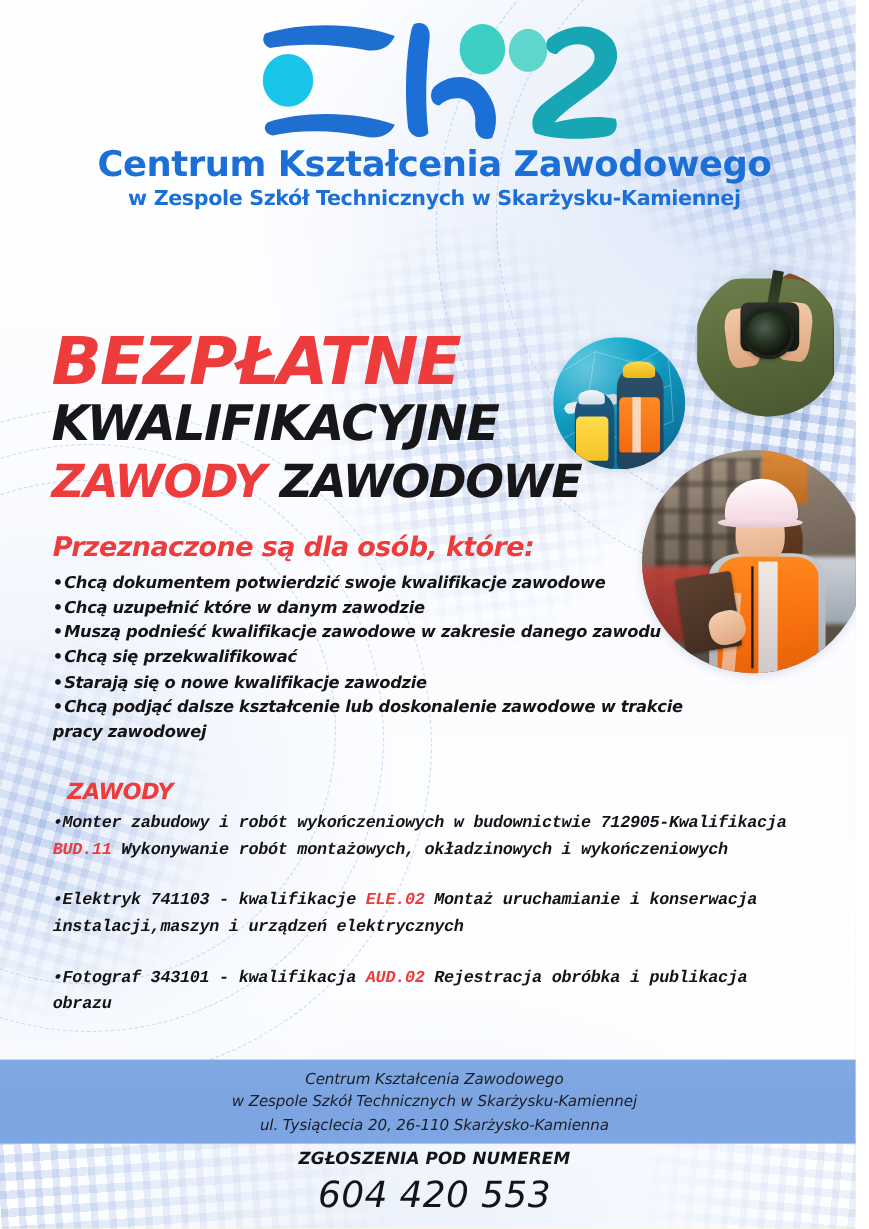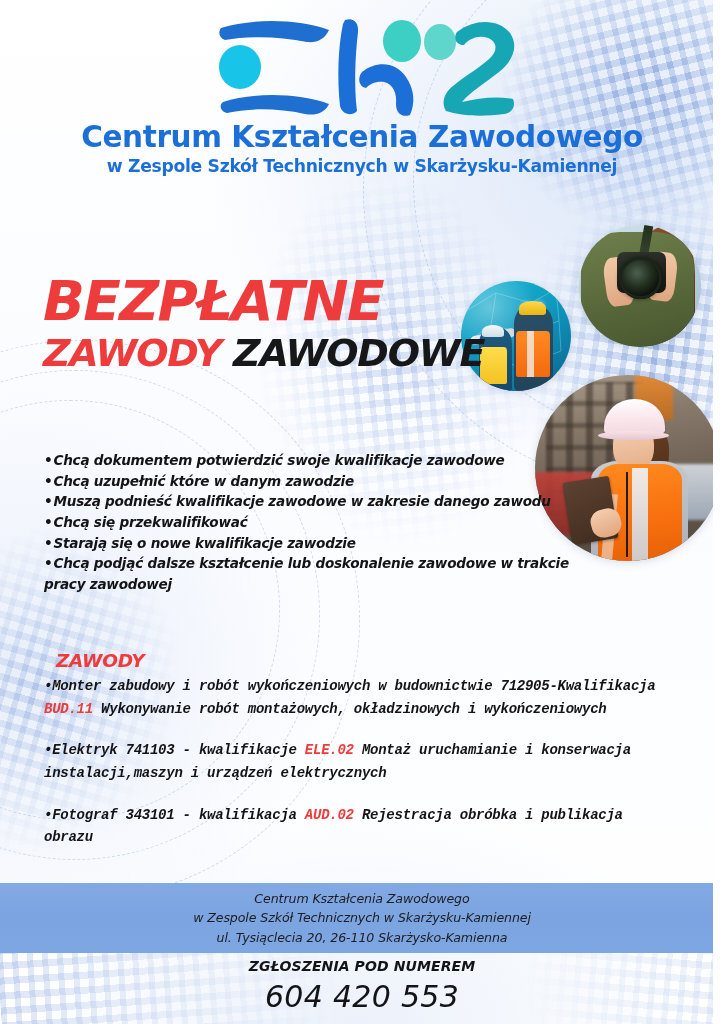--- a/index.html
+++ b/index.html
@@ -497,24 +497,26 @@
     <div class="w-vest-stripe2"></div>
     <div class="w-zip"></div>
     <div class="w-helmet"></div>
     <div class="w-helmet-brim"></div>
     <div class="w-tablet"></div>
     <div class="w-hand"></div>
   </div>
 
   <div class="headline">
     <div class="hl-1">BEZPŁATNE</div>
+    <div class="hl-2">KWALIFIKACYJNE</div>
     <div class="hl-3"><span class="accent">ZAWODY</span><span> ZAWODOWE</span></div>
   </div>
 
   <div class="audience">
+    <div class="section-heading audience-title">Przeznaczone są dla osób, które:</div>
     <ul>
       <li>Chcą dokumentem potwierdzić swoje kwalifikacje zawodowe</li>
       <li>Chcą uzupełnić które w danym zawodzie</li>
       <li>Muszą podnieść kwalifikacje zawodowe w zakresie danego zawodu</li>
       <li>Chcą się przekwalifikować</li>
       <li>Starają się o nowe kwalifikacje zawodzie</li>
       <li>Chcą podjąć dalsze kształcenie lub doskonalenie zawodowe w trakcie pracy zawodowej</li>
     </ul>
   </div>
 

